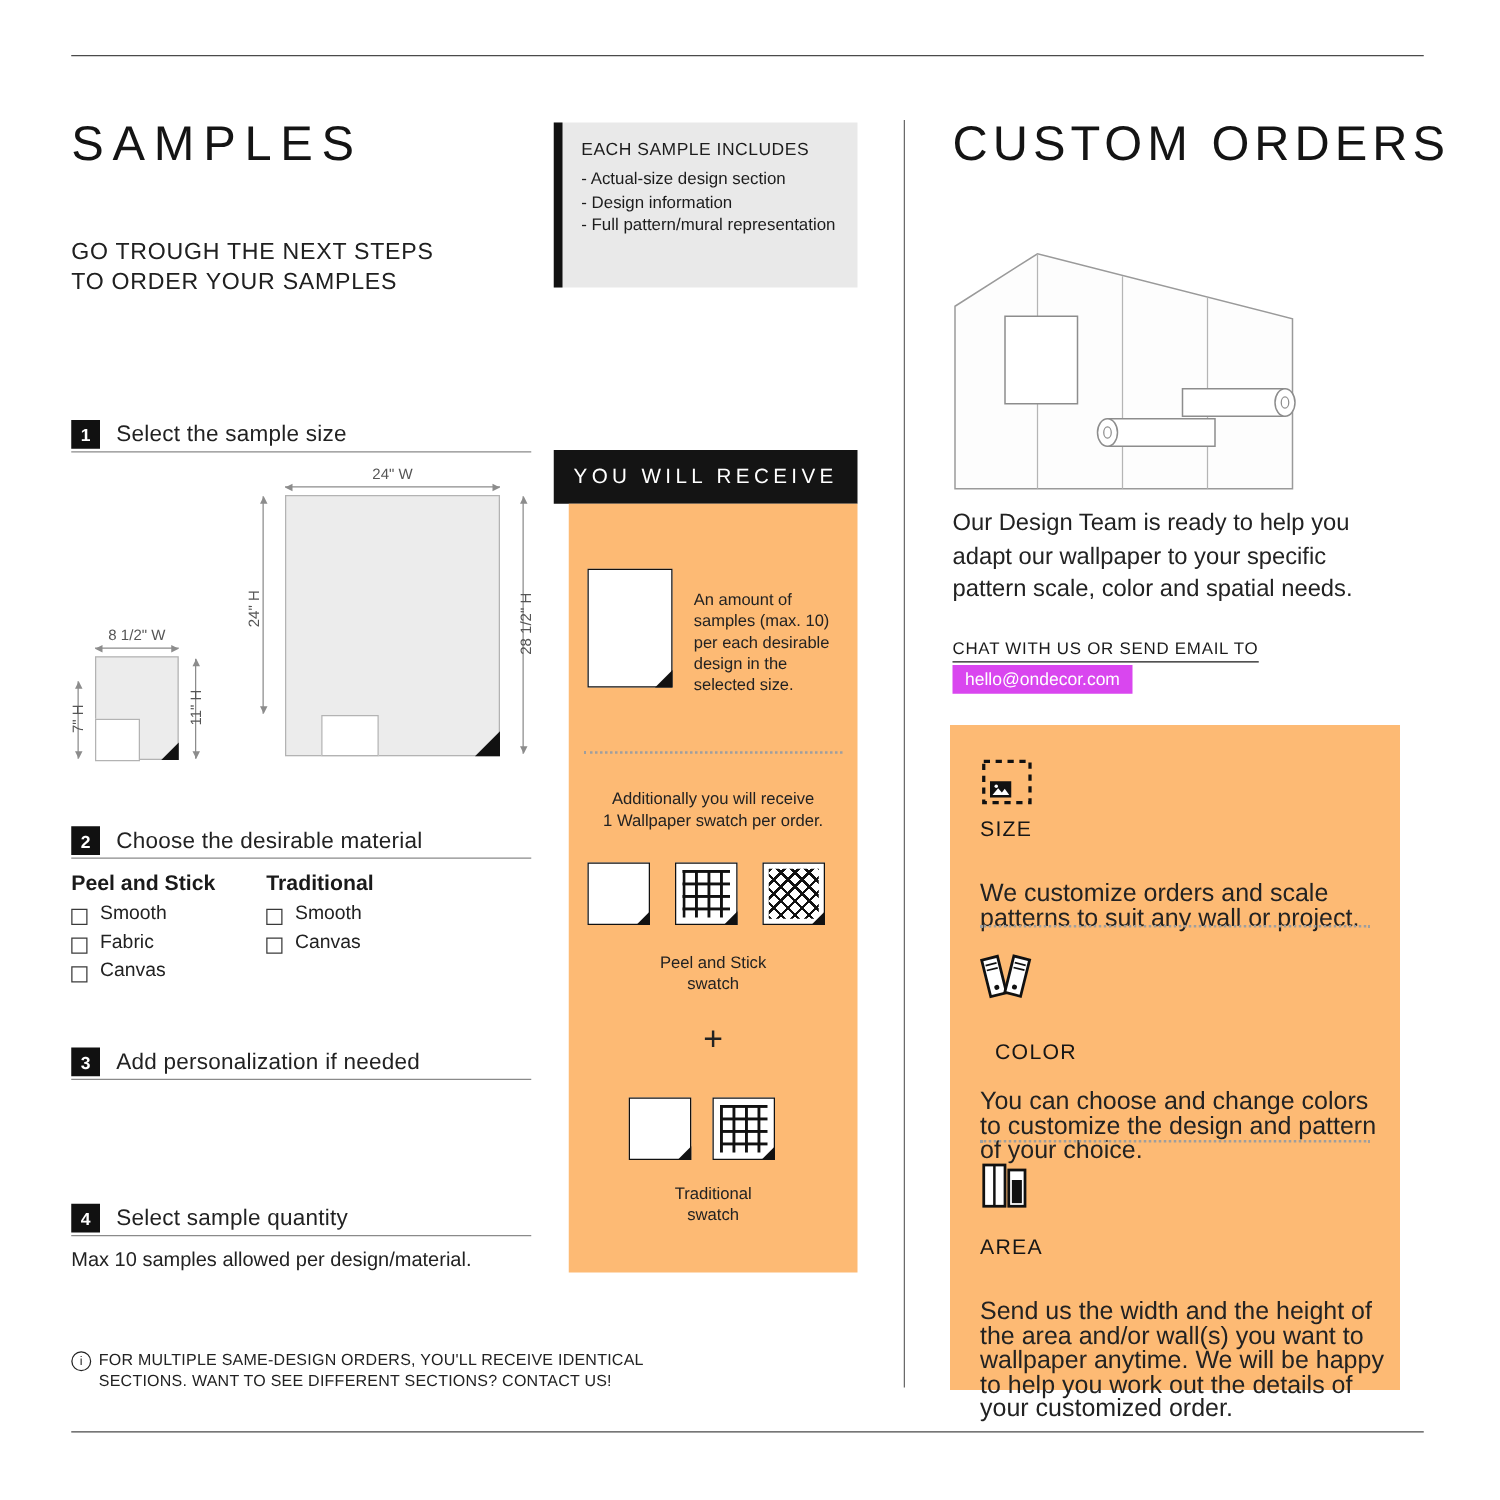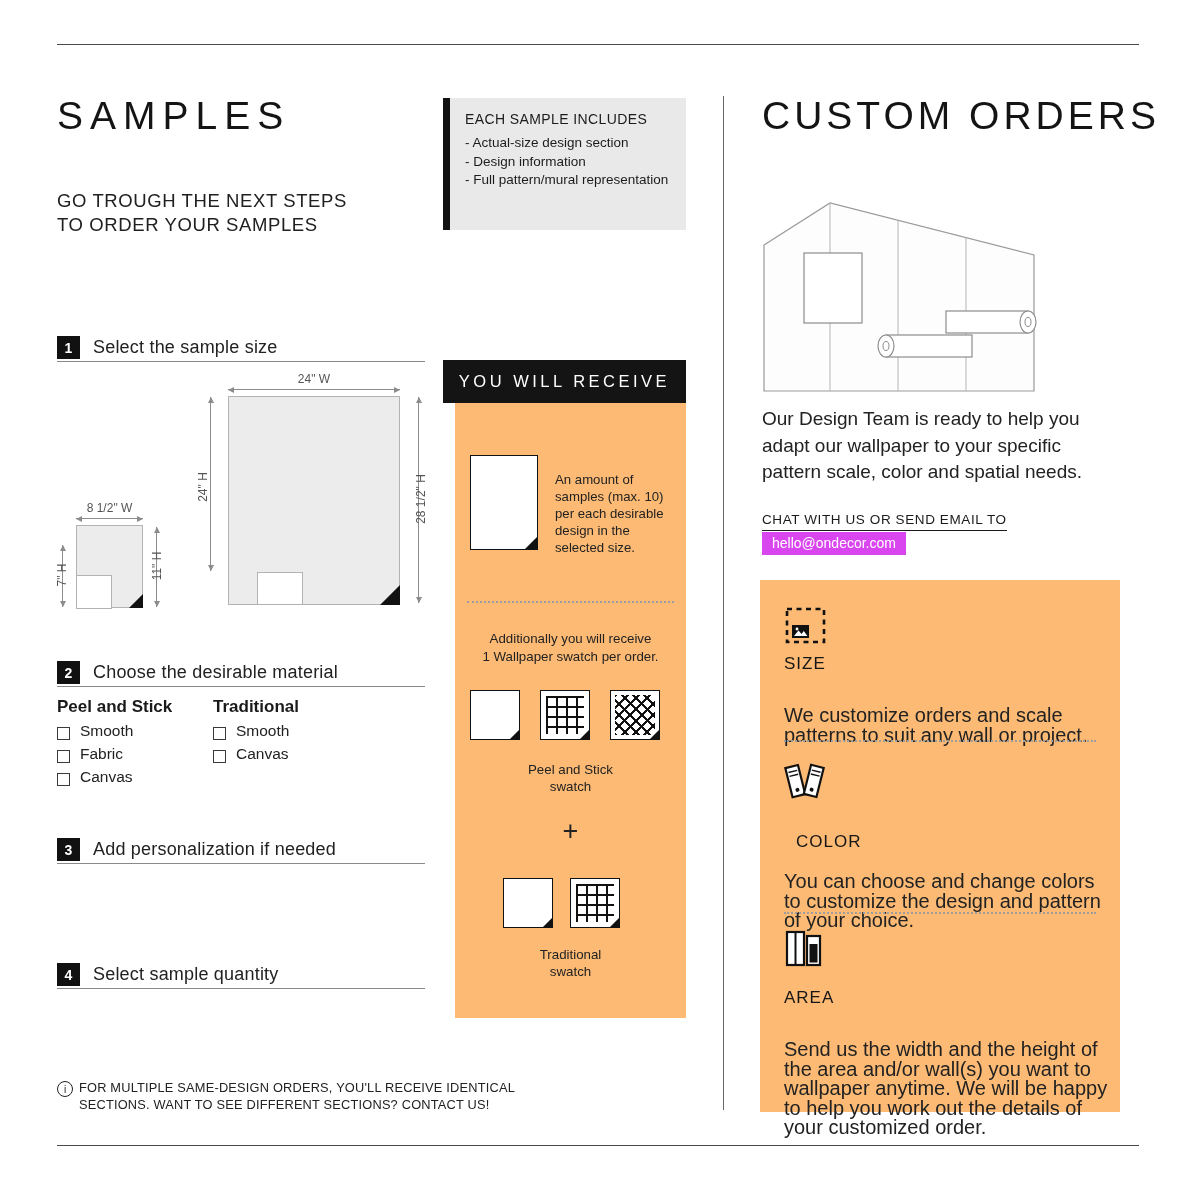--- a/index.html
+++ b/index.html
@@ -141,20 +141,21 @@
     <div class="stepnum">3</div>
     <div class="step-title">Add personalization if needed</div>
   </div>
   <div class="hline" style="left:57px;top:863px;width:368px;"></div>
 
   <div class="step-head" style="left:57px;top:963px;">
     <div class="stepnum">4</div>
     <div class="step-title">Select sample quantity</div>
   </div>
   <div class="hline" style="left:57px;top:988px;width:368px;"></div>
+  <div class="abs body-text" style="left:57px;top:998px;width:380px;">Max 10 samples allowed per design/material.</div>
 
   <div class="foot-icon" style="left:57px;top:1081px;"></div>
   <div class="abs foot-text pre" style="left:79px;top:1080px;width:460px;">FOR MULTIPLE SAME-DESIGN ORDERS, YOU'LL RECEIVE IDENTICAL
 SECTIONS. WANT TO SEE DIFFERENT SECTIONS? CONTACT US!</div>
 
   <div class="black-bar" style="left:443px;top:360px;width:243px;height:43px;">
     <span>YOU WILL RECEIVE</span>
   </div>
   <div class="gray-panel" style="left:455px;top:403px;width:231px;height:615px;">
     <div class="swatch fold14" style="left:15px;top:52px;width:68px;height:95px;"></div>

